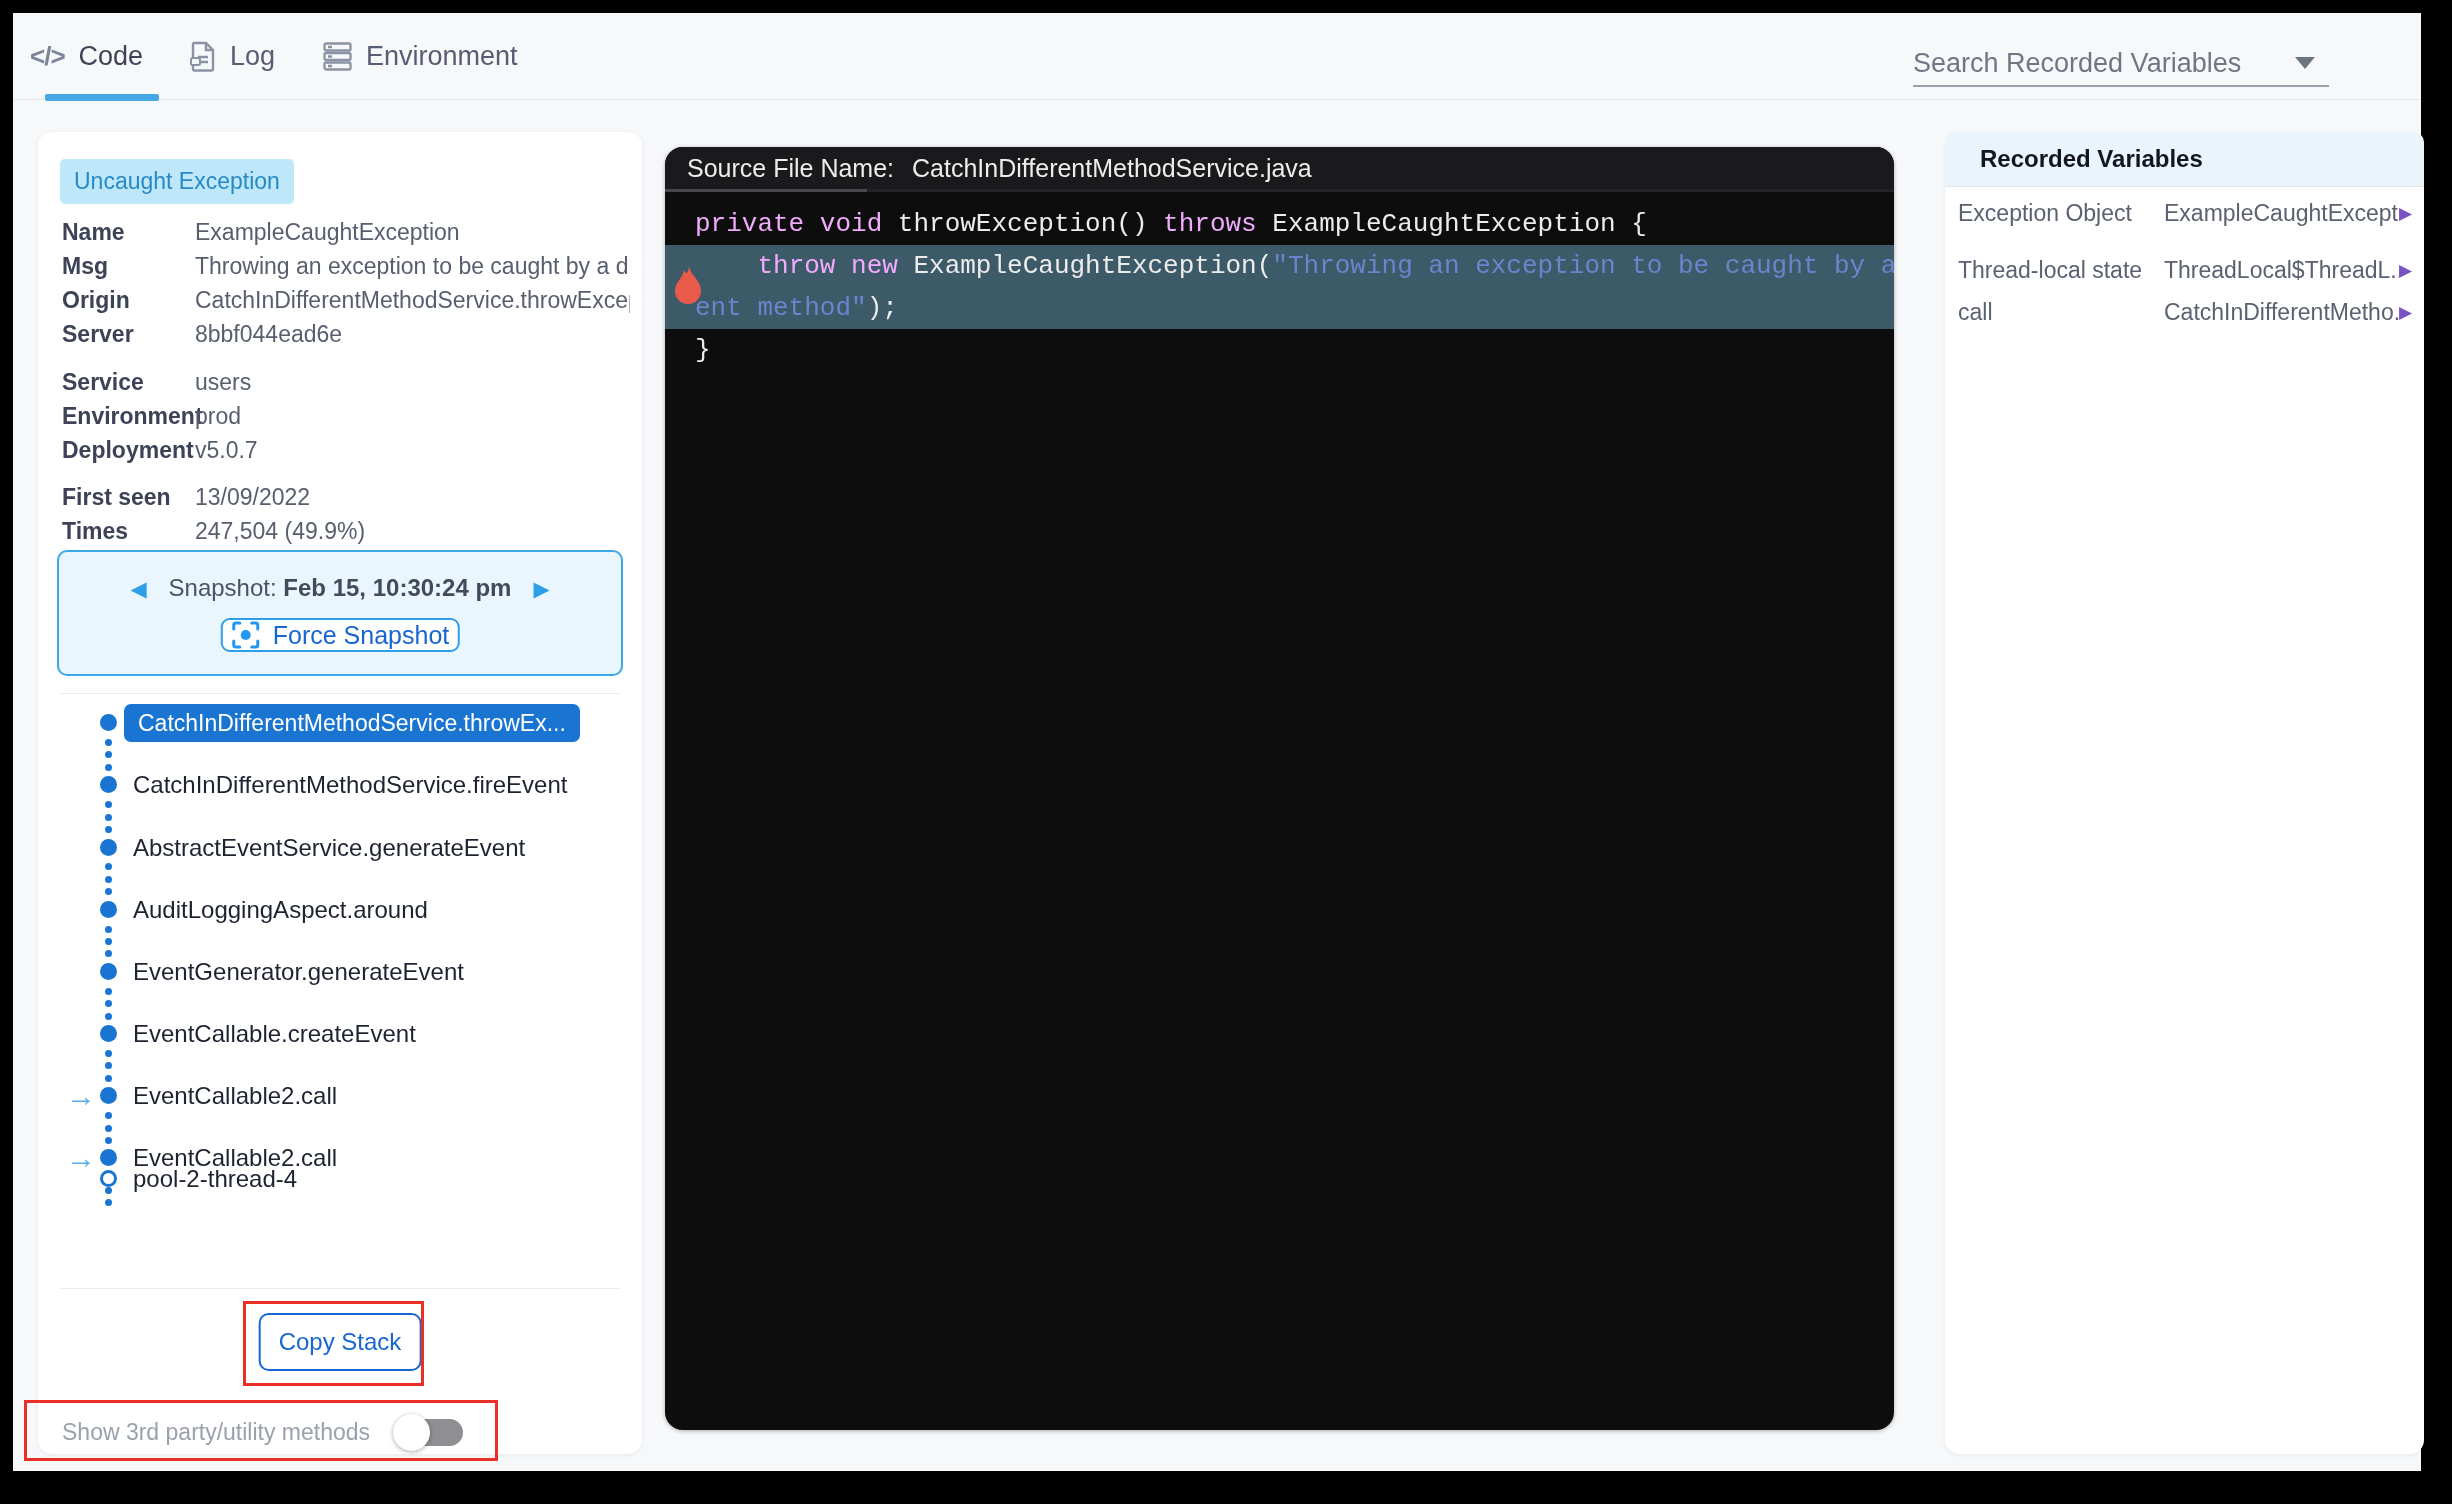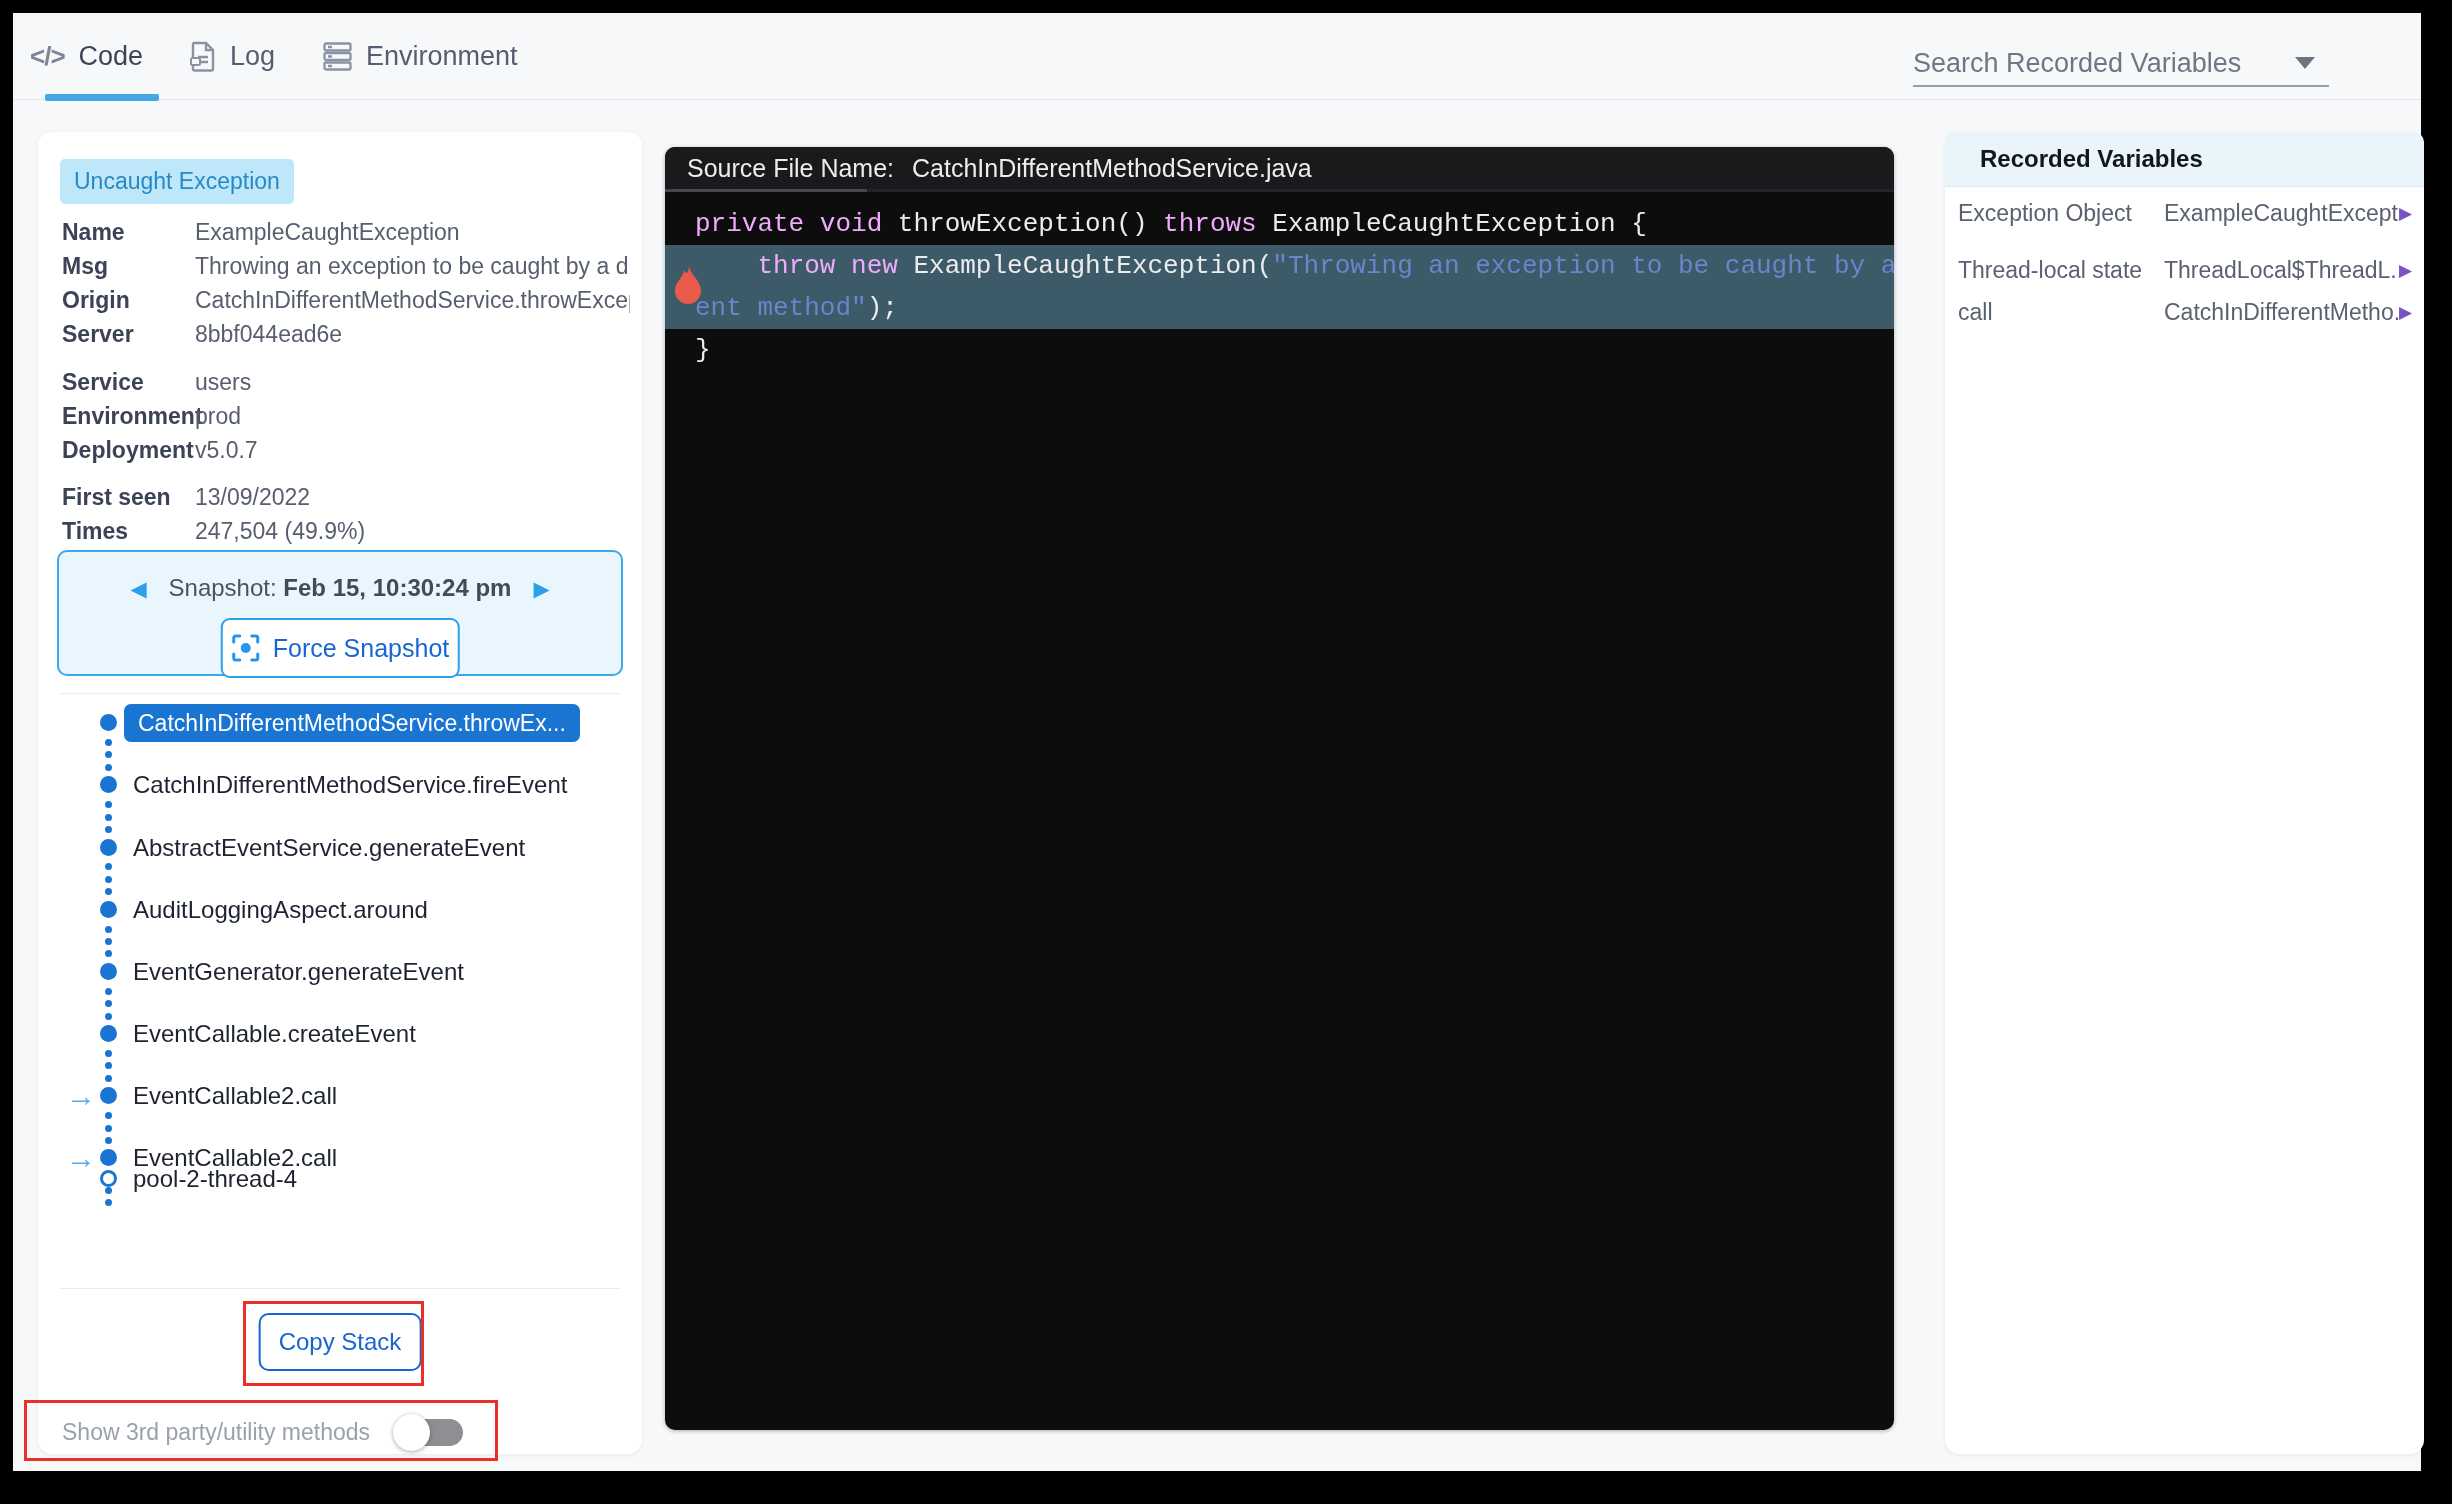--- a/index.html
+++ b/index.html
@@ -42,21 +42,21 @@
   #details1 { top:83px; } #details2 { top:233px; } #details3 { top:348px; }
 
   .snapshot-box { position:absolute; left:19px; top:418px; width:566px; height:126px;
                   border:2px solid #3aa9e9; border-radius:10px; background:#e9f6fd; }
   .snap-nav { position:absolute; left:0; top:16px; width:100%; height:40px;
               display:flex; align-items:center; justify-content:center; gap:22px; }
   .snap-arrow { font-size:21px; color:#2d9fe8; cursor:pointer; line-height:1; }
   .snap-text { font-size:24px; color:#4b5263; }
   .snap-text b { color:#434a5a; }
   .force-btn { position:absolute; left:50%; transform:translateX(-50%); top:66px;
-               height:60px; padding:0 8px; background:#fff; border:2px solid #2d9fe8;
+               height:34px; padding:0 8px; background:#fff; border:2px solid #2d9fe8;
                border-radius:9px; display:flex; align-items:center; gap:12px;
                font-size:25px; color:#1766d1; cursor:pointer; }
   .hr { position:absolute; left:22px; width:560px; height:1px; background:#ececf1; }
   #hr1 { top:561px; } #hr2 { top:1156px; }
 
   .stack { position:absolute; left:0; top:0; width:100%; height:100%; }
   .frame-row { position:absolute; left:0; width:100%; height:40px; display:flex;
                align-items:center; cursor:pointer; }
   .frame-dot { position:absolute; left:62px; width:17px; height:17px; border-radius:50%;
                background:#1a75d2; }
@@ -82,21 +82,21 @@
   .toggle-knob { position:absolute; left:-4px; top:-5px; width:37px; height:37px;
                  border-radius:50%; background:#fff;
                  box-shadow:0 1px 4px rgba(0,0,0,.35); }
 
   .ann-rect { position:absolute; border:3px solid #ea2f27; pointer-events:none; }
   #ann1 { left:230px; top:1288px; width:181px; height:85px; }
   #ann2 { left:11px;  top:1387px; width:474px; height:61px; }
 
   
   .code-panel { position:absolute; left:652px; top:134px; width:1229px; height:1283px;
-                background:#0d0d0e; border-radius:10px; overflow:hidden;
+                background:#0d0d0e; border-radius:18px; overflow:hidden;
                 box-shadow:0 1px 4px rgba(0,0,0,.3); }
   .code-header { position:absolute; left:0; top:0; width:100%; height:42px;
                  background:#1a1a1c; display:flex; align-items:center; gap:18px;
                  padding-left:22px; }
   .code-header span { font-size:25px; color:#ededed; white-space:nowrap; }
   .hdr-line  { position:absolute; top:42px; left:0; width:100%; height:3px; background:#232327; }
   .hdr-line-lite { position:absolute; top:42px; left:0; width:202px; height:3px; background:#46484e; }
   .code-body { position:absolute; left:0; top:45px; width:100%; padding-top:11px;
                font-family:"Liberation Mono", monospace; font-size:26px; line-height:42px; }
   .code-line { padding-left:30px; white-space:pre; color:#ececec; }

